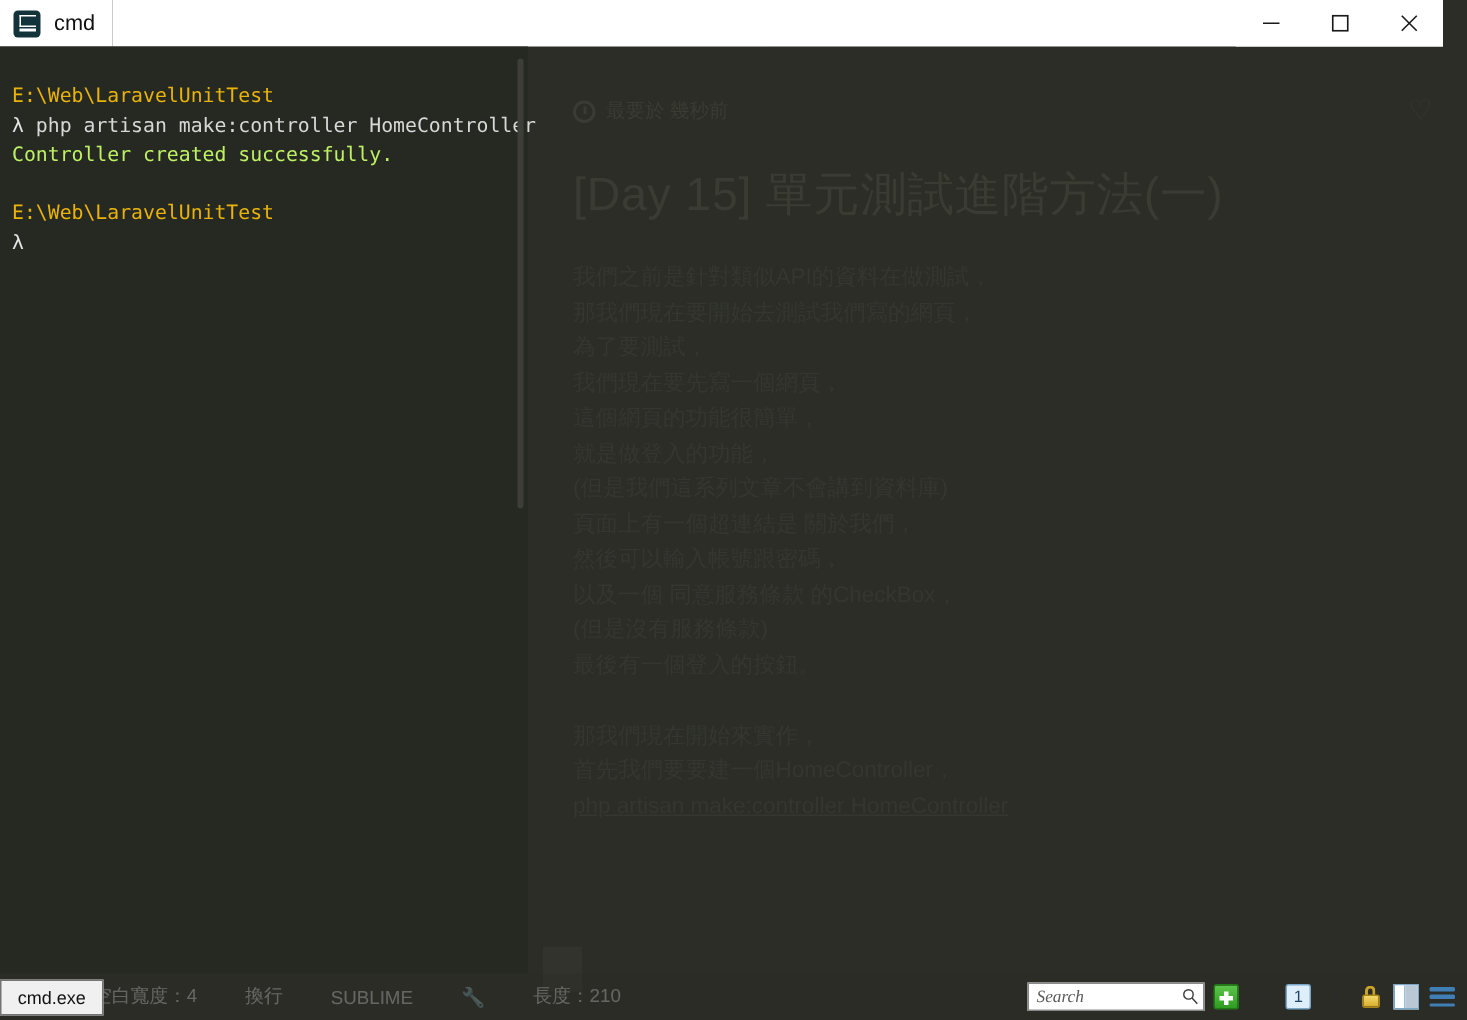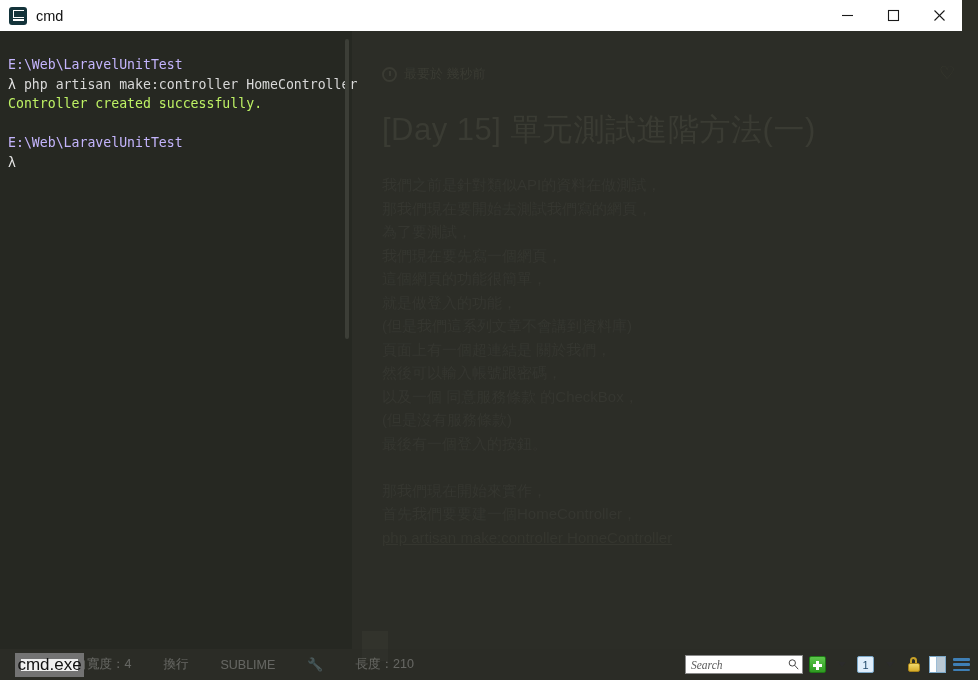--- a/index.html
+++ b/index.html
@@ -222,21 +222,21 @@
   }
   #term-text {
     position: absolute;
     left: 8px;
     top: 24px;
     font-family: "DejaVu Sans Mono", "Liberation Mono", monospace;
     font-size: 13.2px;
     line-height: 19.5px;
     white-space: pre;
   }
-  #term-text .path { color: #c4b5fd; }
+  #term-text .path { color: #eab308; }
   #term-text .lambda { color: #e6e6e6; }
   #term-text .cmdtxt { color: #d8d8d8; }
   #term-text .ok { color: #bef264; }
   #term-text .blank { display: block; height: 19.5px; }
   #term-scroll {
     position: absolute;
     right: 3px;
     top: 8px;
     width: 4px;
     height: 300px;
@@ -254,29 +254,29 @@
     left: 0;
     bottom: 0;
     width: 978px;
     height: 31px;
     display: flex;
     align-items: center;
     background: transparent;
     z-index: 30;
   }
   #task-cmd {
-    margin-left: 15px;
+    margin-left: 0;
     width: 69px;
     height: 24px;
     background: #f0f0f0;
-    border: 6px solid #737373;
+    border: 1px solid #737373;
     display: flex;
     align-items: center;
     justify-content: center;
-    font-size: 17px;
+    font-size: 12px;
     color: #111111;
     box-sizing: border-box;
   }
   #task-spacer { flex: 1; }
   #task-tools {
     display: flex;
     align-items: center;
     gap: 5px;
     padding-right: 7px;
     height: 31px;

